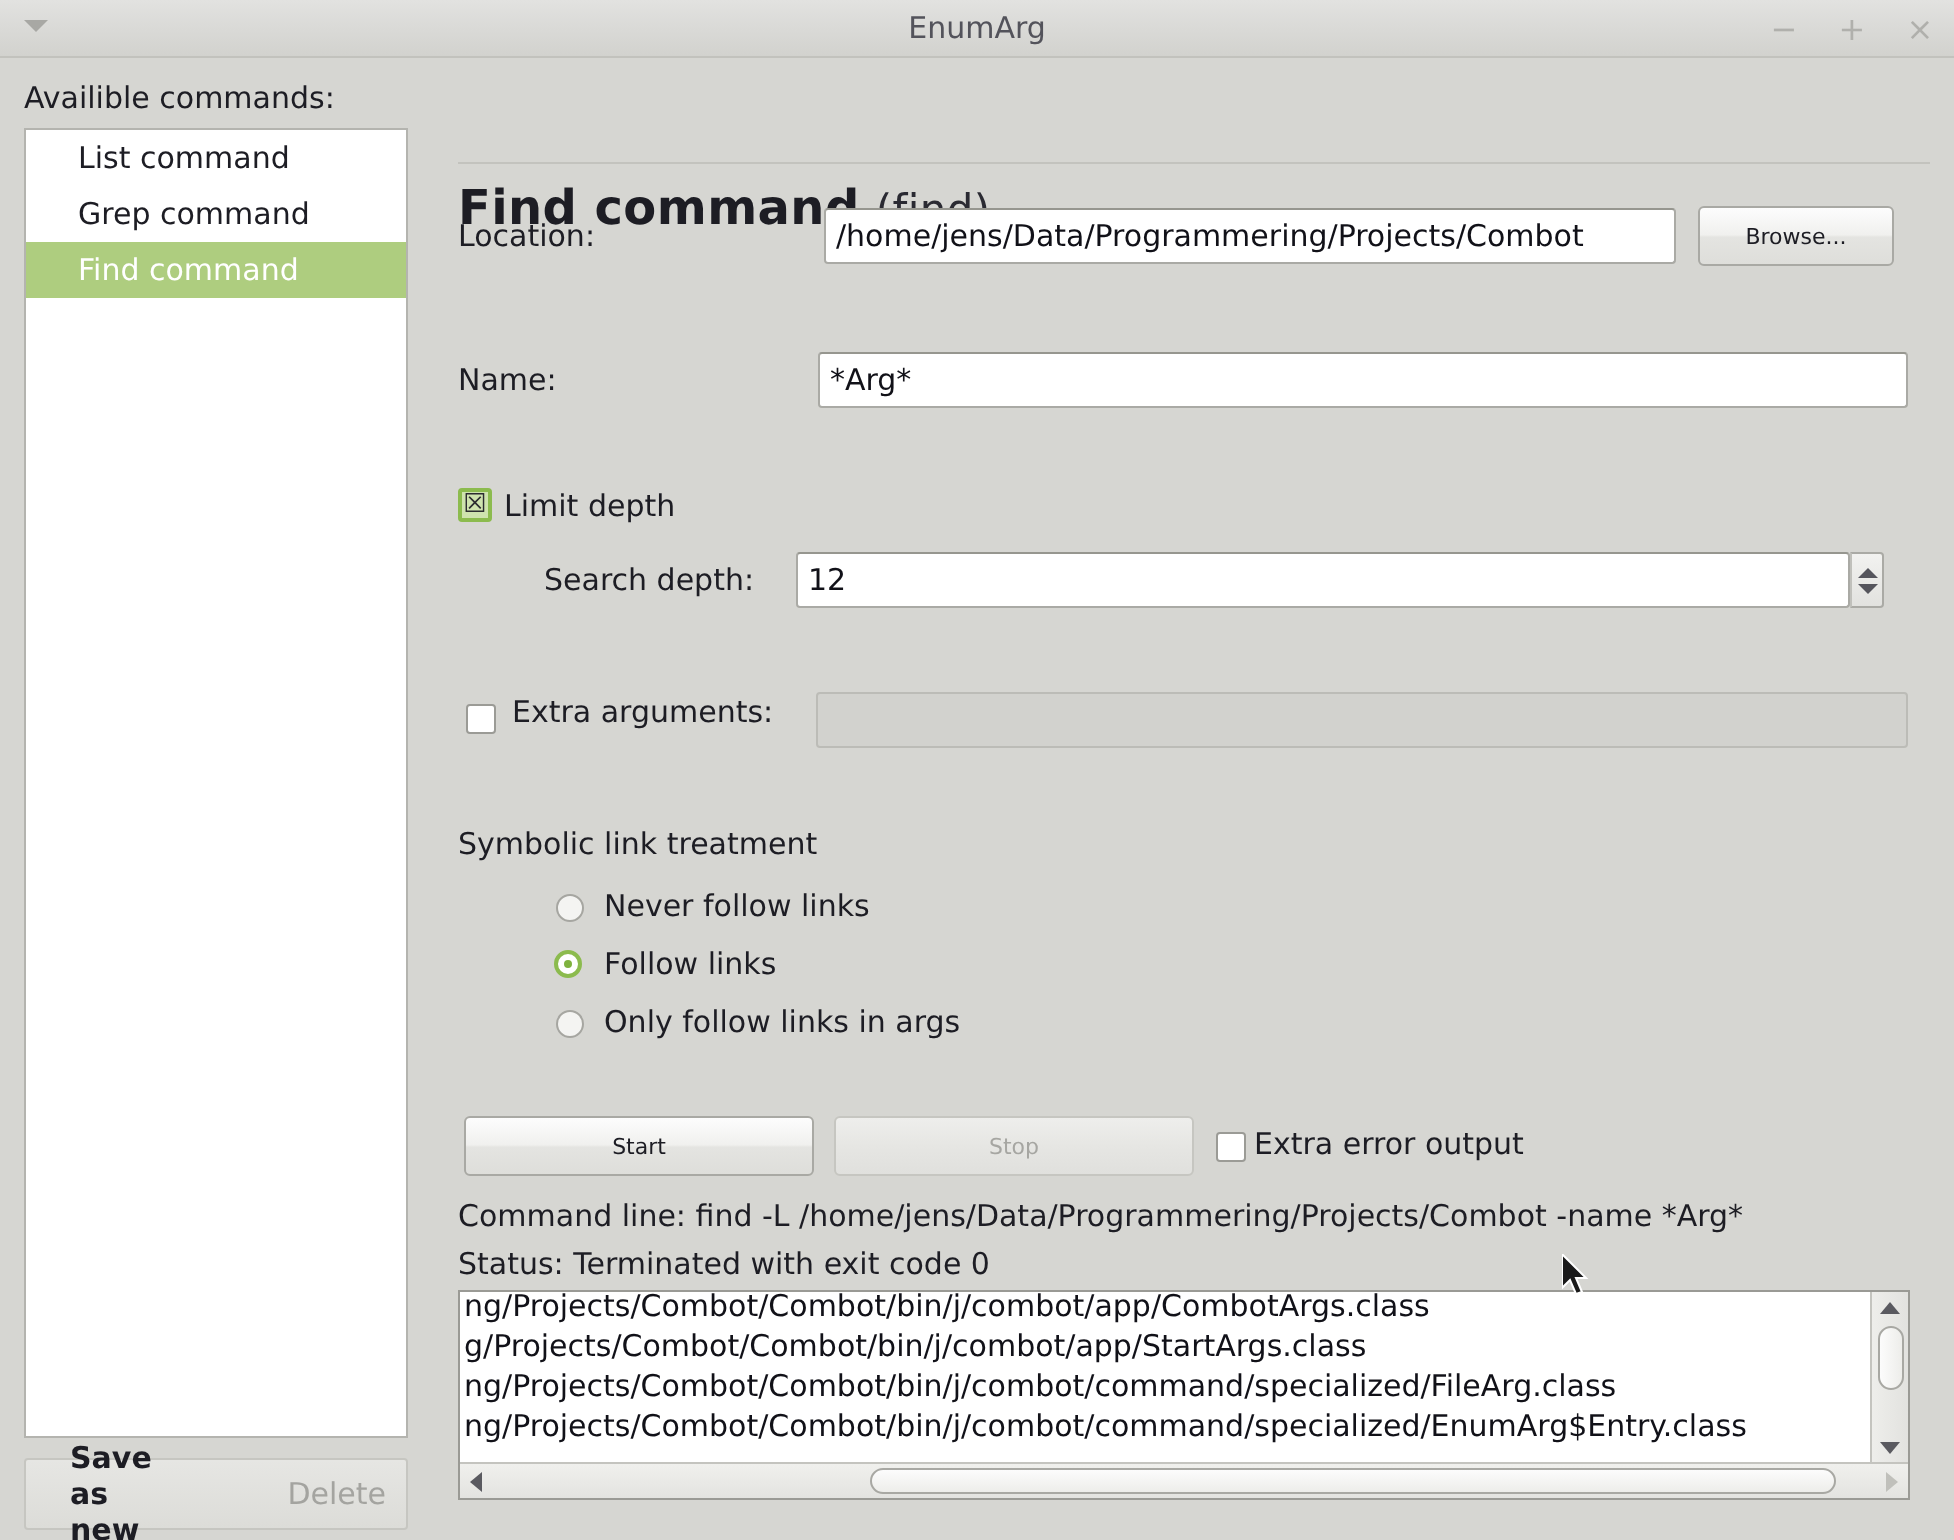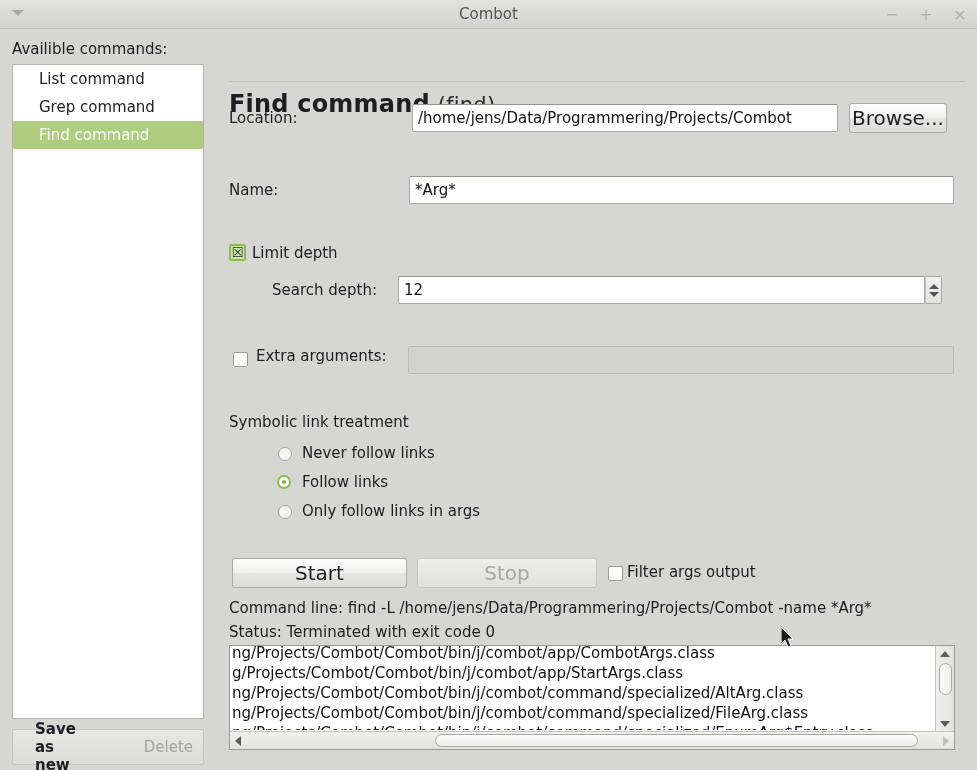--- a/index.html
+++ b/index.html
@@ -141,21 +141,21 @@
     color: #8c8c88;
   }
 
   
   .btn {
     position: absolute;
     height: 30px;
     background: linear-gradient(to bottom, #fdfdfd 0%, #f0f0ee 48%, #e4e4e1 52%, #dededa 100%);
     border: 1px solid #a9a9a4;
     border-radius: 3px;
-    font-size: 20px;
+    font-size: 11px;
     color: #1d1d24;
     display: flex; align-items: center; justify-content: center;
     cursor: default;
   }
   .btn.disabled {
     background: linear-gradient(to bottom, #eeeeec 0%, #e6e6e3 50%, #e0e0dd 100%);
     border-color: #c6c6c1;
     color: #a6a6a2;
   }
 
@@ -303,21 +303,21 @@
     pointer-events: none;
   }
 </style>
 </head>
 <body>
 
 <div id="app">
 
   <div class="titlebar">
     <div class="win-menu-arrow"></div>
-    <div class="win-title">Combot</div>
+    <div class="win-title">EnumArg</div>
     <div class="win-btns">
       <div class="win-btn">−</div>
       <div class="win-btn">+</div>
       <div class="win-btn">×</div>
     </div>
   </div>
 
   <div class="sidebar">
     <div class="sidebar-label">Availible commands:</div>
 
@@ -368,31 +368,30 @@
 
     <div class="radio on" style="left:61px; top:446px;"></div>
     <div class="row-label" style="left:86px; top:444px;">Follow links</div>
 
     <div class="radio" style="left:62px; top:476px;"></div>
     <div class="row-label" style="left:86px; top:473px;">Only follow links in args</div>
 
     <div class="btn" style="left:16px; top:529px; width:175px;">Start</div>
     <div class="btn disabled" style="left:201px; top:529px; width:180px;">Stop</div>
     <div class="cbx" style="left:392px; top:537px;"></div>
-    <div class="row-label" style="left:411px; top:534px;">Filter args output</div>
+    <div class="row-label" style="left:411px; top:534px;">Extra error output</div>
 
     <div class="cmdline" style="left:13px; top:570px;">Command line: find -L /home/jens/Data/Programmering/Projects/Combot -name *Arg*</div>
     <div class="statusline" style="left:13px; top:594px;">Status: Terminated with exit code 0</div>
   </div>
 
   <div class="output-wrap">
     <div class="output-text">
       <div>ng/Projects/Combot/Combot/bin/j/combot/app/CombotArgs.class</div>
       <div>g/Projects/Combot/Combot/bin/j/combot/app/StartArgs.class</div>
-      <div>ng/Projects/Combot/Combot/bin/j/combot/command/specialized/AltArg.class</div>
       <div>ng/Projects/Combot/Combot/bin/j/combot/command/specialized/FileArg.class</div>
       <div>ng/Projects/Combot/Combot/bin/j/combot/command/specialized/EnumArg$Entry.class</div>
     </div>
 
     <div class="vscroll">
       <span class="arrow-up"></span>
       <span class="thumb"></span>
       <span class="arrow-down"></span>
     </div>
 

